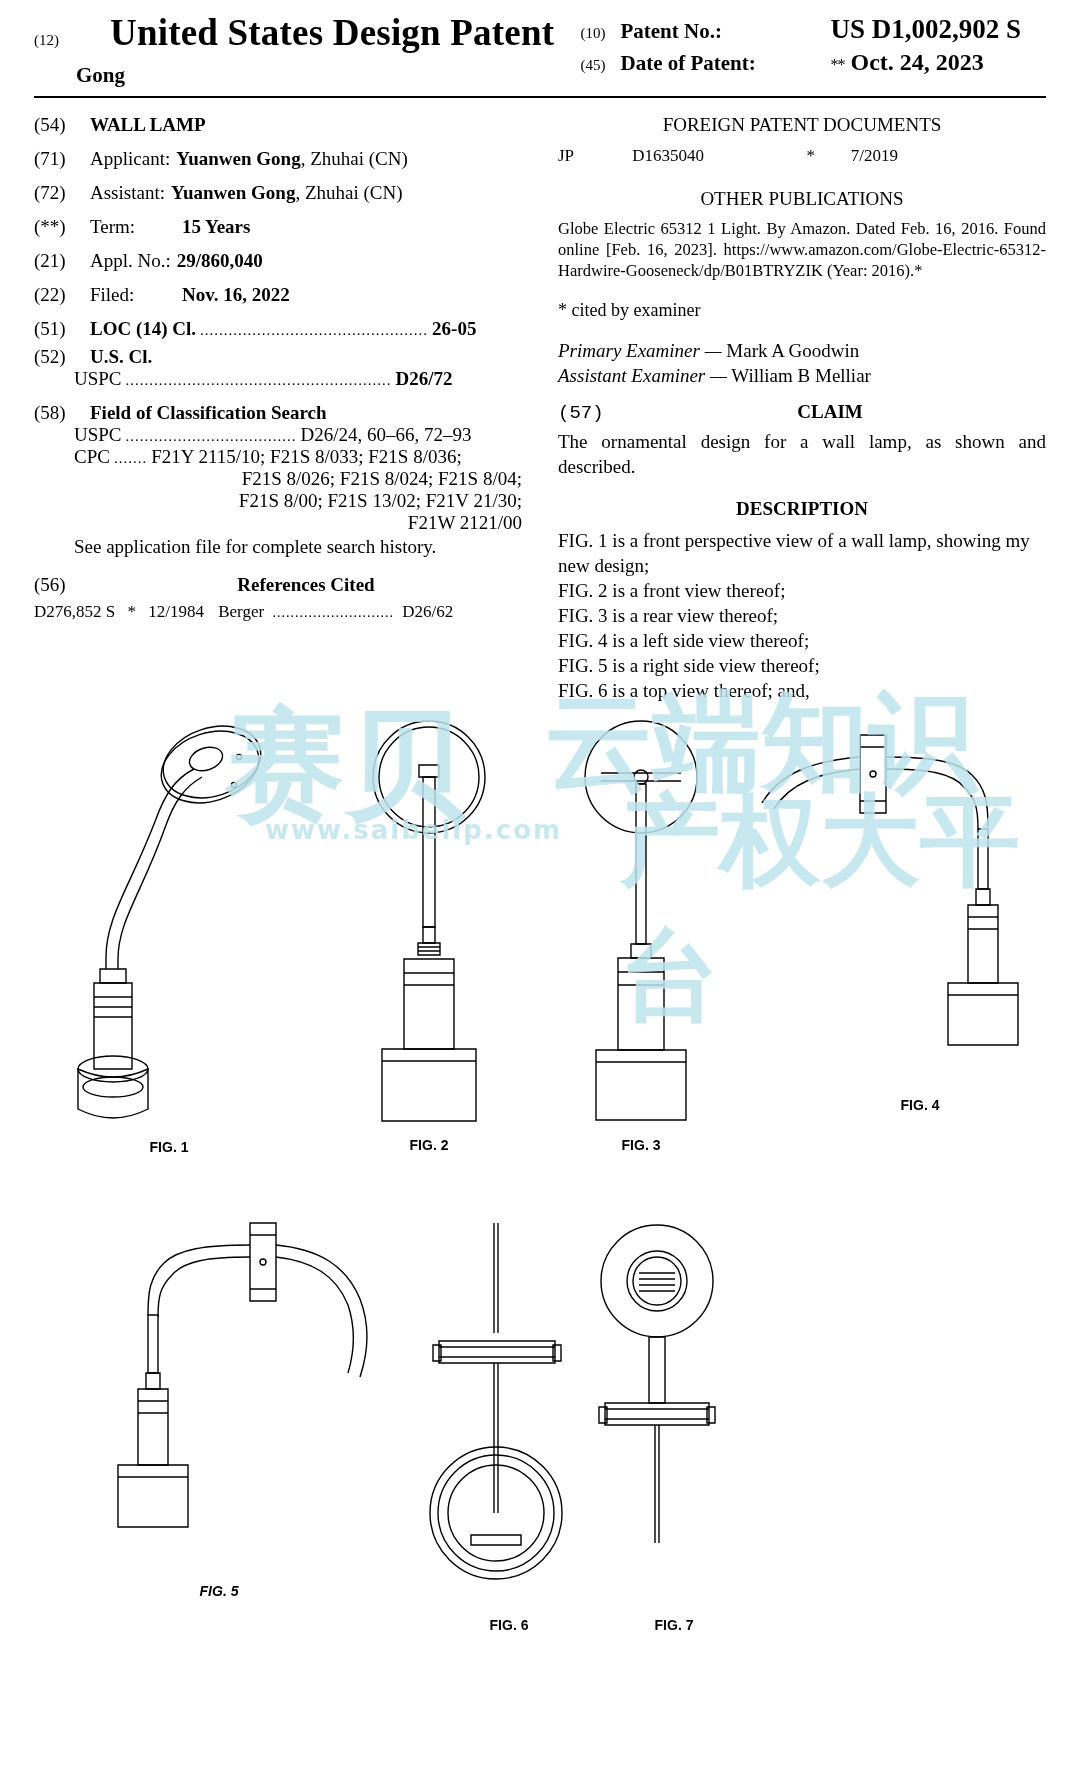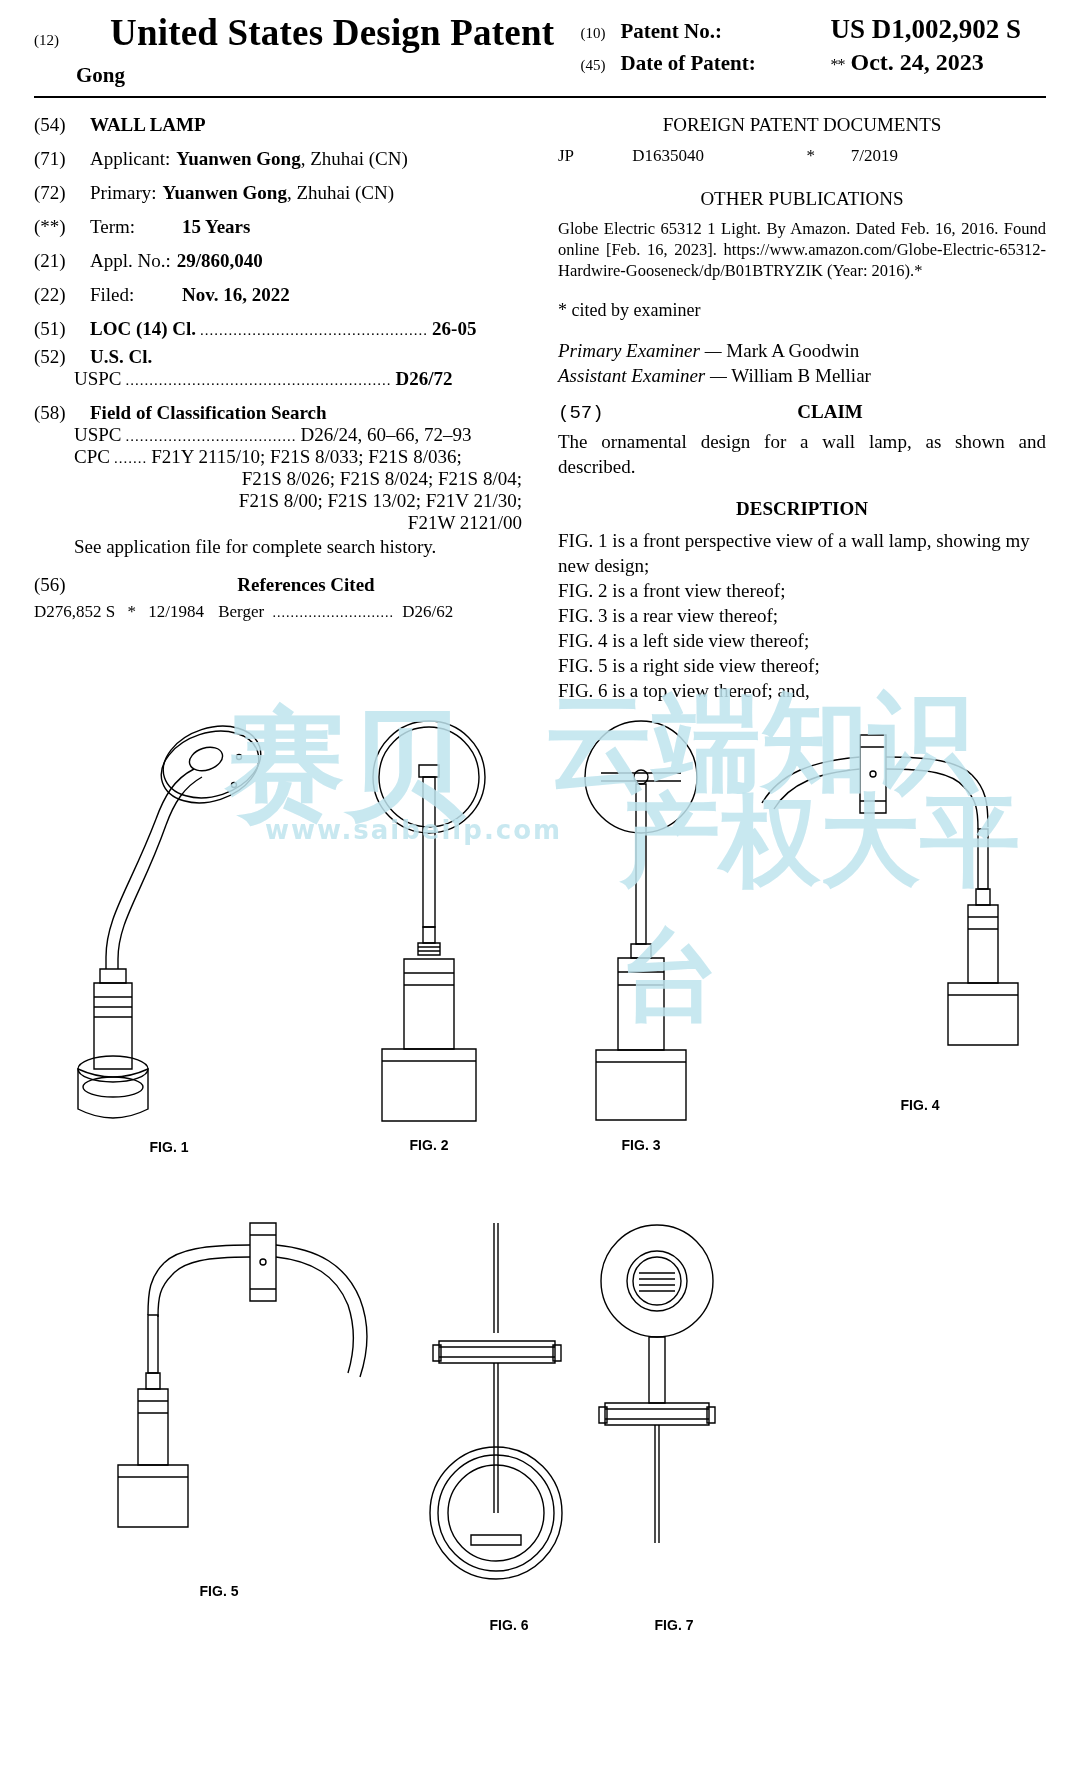--- a/index.html
+++ b/index.html
@@ -146,21 +146,21 @@
 
       <div class="frow" style="margin-top:12px;">
         <span class="fnum">(71)</span>
         <span class="flabel">Applicant:</span>
         <span class="fval">Yuanwen Gong</span>
         <span>, Zhuhai (CN)</span>
       </div>
 
       <div class="frow" style="margin-top:12px;">
         <span class="fnum">(72)</span>
-        <span class="flabel">Primary:</span>
+        <span class="flabel">Assistant:</span>
         <span class="fval">Yuanwen Gong</span>
         <span>, Zhuhai (CN)</span>
       </div>
 
       <div class="frow" style="margin-top:12px;">
         <span class="fnum">(**)</span>
         <span class="flabel" style="width:92px;flex:0 0 92px;">Term:</span>
         <span class="fbold">15 Years</span>
       </div>
 
@@ -382,21 +382,21 @@
             <path d="M94 102 h10 v58 h-10 z"></path>
             <path d="M92 160 h14 v16 h-14 z"></path>
             <path d="M84 176 h30 v76 h-30 z"></path>
             <path d="M84 188 h30 M84 200 h30"></path>
             <path d="M64 252 h70 v62 h-70 z"></path>
             <path d="M64 264 h70"></path>
             <path d="M222 32 C264 36 292 52 306 86 C316 112 314 140 306 164"></path>
             <path d="M222 44 C258 48 282 62 294 92 C302 116 300 140 294 160"></path>
           </g>
         </svg>
-        <div class="figcap" style="margin-left:0;">FIG. 5</div>
+        <div class="figcap" style="margin-left:0;font-style:italic;">FIG. 5</div>
       </div>
 
       <div style="position:absolute;left:375px;top:0;width:200px;">
         <svg width="200" height="400" viewBox="0 0 200 400">
           <g fill="none" stroke="#000" stroke-width="1.4">
             <path d="M85 10 L85 120"></path>
             <path d="M89 10 L89 120"></path>
             <path d="M30 128 h116 v22 h-116 z"></path>
             <path d="M30 134 h116 M30 144 h116"></path>
             <path d="M24 132 h8 v16 h-8 z"></path>

